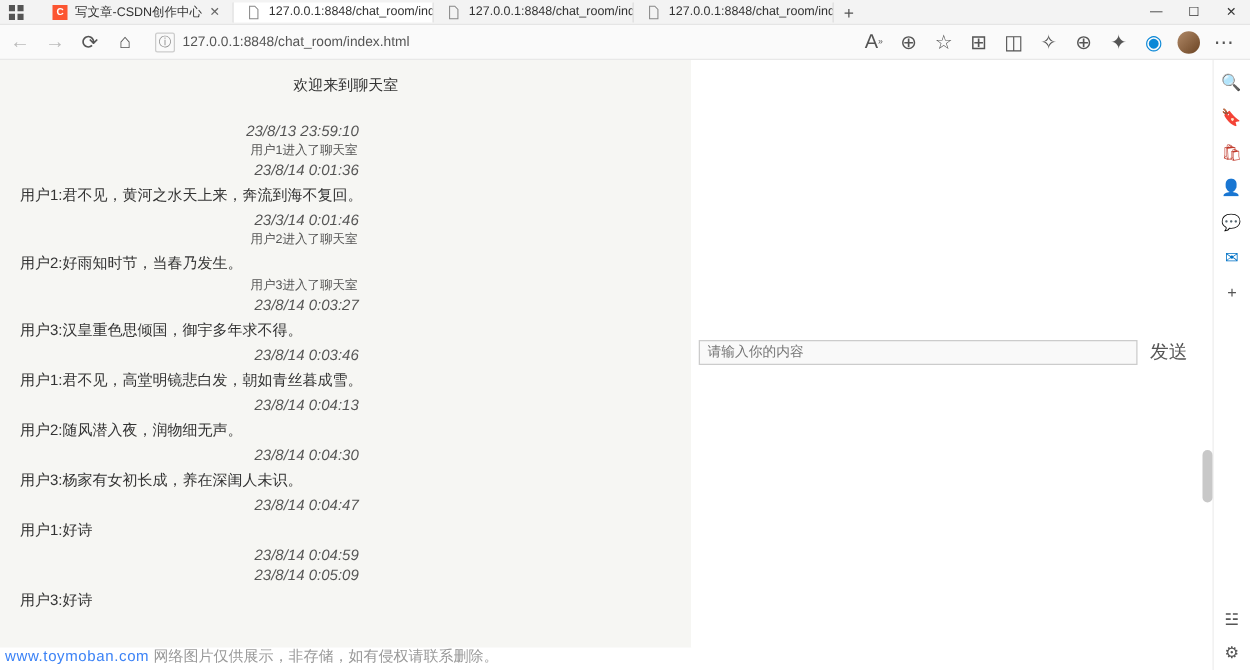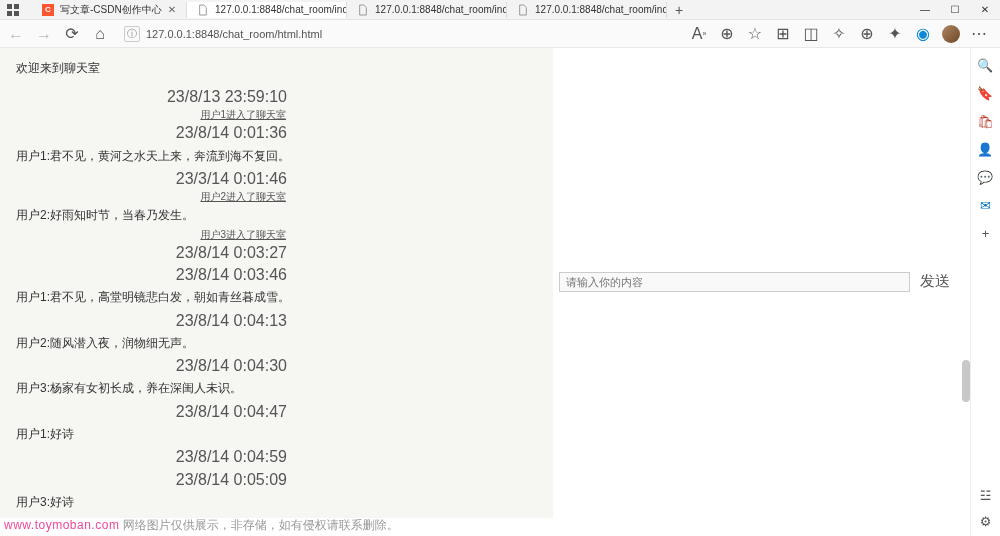--- a/index.html
+++ b/index.html
@@ -26,38 +26,38 @@
 .nav-btn.disabled { color: #bbb; }
 .url-bar { flex: 1; display: flex; align-items: center; gap: 6px; font-size: 11px; color: #555; height: 22px; padding: 0 6px; max-width: 610px; }
 .url-lock { font-size: 10px; color: #888; border: 1px solid #ccc; border-radius: 2px; padding: 0 2px; }
 .right-icons { display: flex; align-items: center; gap: 10px; margin-left: auto; padding-right: 6px; }
 .ri-icon { width: 18px; height: 18px; display: flex; align-items: center; justify-content: center; color: #555; }
 .avatar { width: 18px; height: 18px; border-radius: 50%; background: linear-gradient(135deg,#b08968,#6b4423); }
 
 
 .content { display: flex; height: 470px; }
 .left-pane { width: 553px; background: #f6f6f3; padding: 12px 16px; font-size: 12px; color: #333; overflow: hidden; }
-.welcome { margin-bottom: 9px; }
-.log-line { font-size: 16px; color: #555; text-align: right; padding-right: 250px; line-height: 1.4; }
-.log-join { font-size: 10px; color: #555; text-align: right; padding-right: 251px; line-height: 1.4; text-decoration: underline; }
+.welcome { margin-bottom: 20px; text-align: center; }
+.log-line { font-size: 12px; color: #555; text-align: right; padding-right: 250px; line-height: 1.4; font-style: italic; }
+.log-join { font-size: 10px; color: #555; text-align: right; padding-right: 251px; line-height: 1.4; }
 .msg { margin-top: 2px; margin-bottom: 2px; line-height: 1.6; }
 .right-pane { flex: 1; background: #fff; position: relative; padding: 0 8px; }
 .big-title { position: absolute; top: 40px; left: 10px; font-size: 82px; color: #e6e6ee; font-weight: bold; letter-spacing: 8px; }
 .input-row { position: absolute; top: 224px; left: 6px; right: 44px; display: flex; gap: 4px; }
 .chat-input { flex: 1; height: 20px; border: 1px solid #ccc; font-size: 11px; padding: 0 6px; color: #999; background: #f9f9f9; }
 .send-btn { font-size: 15px; padding: 0 6px; color: #555; }
 
 
 .sidebar { position: absolute; right: 0; top: 48px; width: 30px; background: #fff; display: flex; flex-direction: column; align-items: center; gap: 10px; padding-top: 8px; border-left: 1px solid #eee; height: 488px; }
 .sb-icon { width: 18px; height: 18px; display: flex; align-items: center; justify-content: center; font-size: 13px; }
 .sb-bottom { margin-top: auto; margin-bottom: 6px; display: flex; flex-direction: column; gap: 8px; }
 
 
 .footer { position: absolute; bottom: 2px; left: 4px; right: 0; font-size: 12px; color: #999; }
-.footer .domain { color: #ec4899; letter-spacing: 0.5px; }
+.footer .domain { color: #3b82f6; letter-spacing: 0.5px; }
 
 
 .scroll-handle { position: absolute; right: 30px; top: 360px; width: 8px; height: 42px; background: #c8c8c8; border-radius: 4px; }
 </style>
 </head>
 <body>
 
 <div class="titlebar">
   <div class="titlebar-left">
     <div class="tb-icon">
@@ -111,21 +111,21 @@
   </div>
 </div>
 
 <div class="toolbar">
   <div class="nav-btn disabled">←</div>
   <div class="nav-btn disabled">→</div>
   <div class="nav-btn">⟳</div>
   <div class="nav-btn">⌂</div>
   <div class="url-bar">
     <span class="url-lock">ⓘ</span>
-    <span>127.0.0.1:8848/chat_room/html.html</span>
+    <span>127.0.0.1:8848/chat_room/index.html</span>
   </div>
   <div class="right-icons">
     <div class="ri-icon">A<sup style="font-size:7px">»</sup></div>
     <div class="ri-icon">⊕</div>
     <div class="ri-icon">☆</div>
     <div class="ri-icon">⊞</div>
     <div class="ri-icon">◫</div>
     <div class="ri-icon">✧</div>
     <div class="ri-icon">⊕</div>
     <div class="ri-icon">✦</div>
@@ -141,20 +141,21 @@
     <div id="events">
         <div class="log-line">23/8/13 23:59:10</div>
         <div class="log-join">用户1进入了聊天室</div>
         <div class="log-line">23/8/14 0:01:36</div>
         <div class="msg">用户1:君不见，黄河之水天上来，奔流到海不复回。</div>
         <div class="log-line">23/3/14 0:01:46</div>
         <div class="log-join">用户2进入了聊天室</div>
         <div class="msg">用户2:好雨知时节，当春乃发生。</div>
         <div class="log-join">用户3进入了聊天室</div>
         <div class="log-line">23/8/14 0:03:27</div>
+        <div class="msg">用户3:汉皇重色思倾国，御宇多年求不得。</div>
         <div class="log-line">23/8/14 0:03:46</div>
         <div class="msg">用户1:君不见，高堂明镜悲白发，朝如青丝暮成雪。</div>
         <div class="log-line">23/8/14 0:04:13</div>
         <div class="msg">用户2:随风潜入夜，润物细无声。</div>
         <div class="log-line">23/8/14 0:04:30</div>
         <div class="msg">用户3:杨家有女初长成，养在深闺人未识。</div>
         <div class="log-line">23/8/14 0:04:47</div>
         <div class="msg">用户1:好诗</div>
         <div class="log-line">23/8/14 0:04:59</div>
         <div class="log-line">23/8/14 0:05:09</div>

